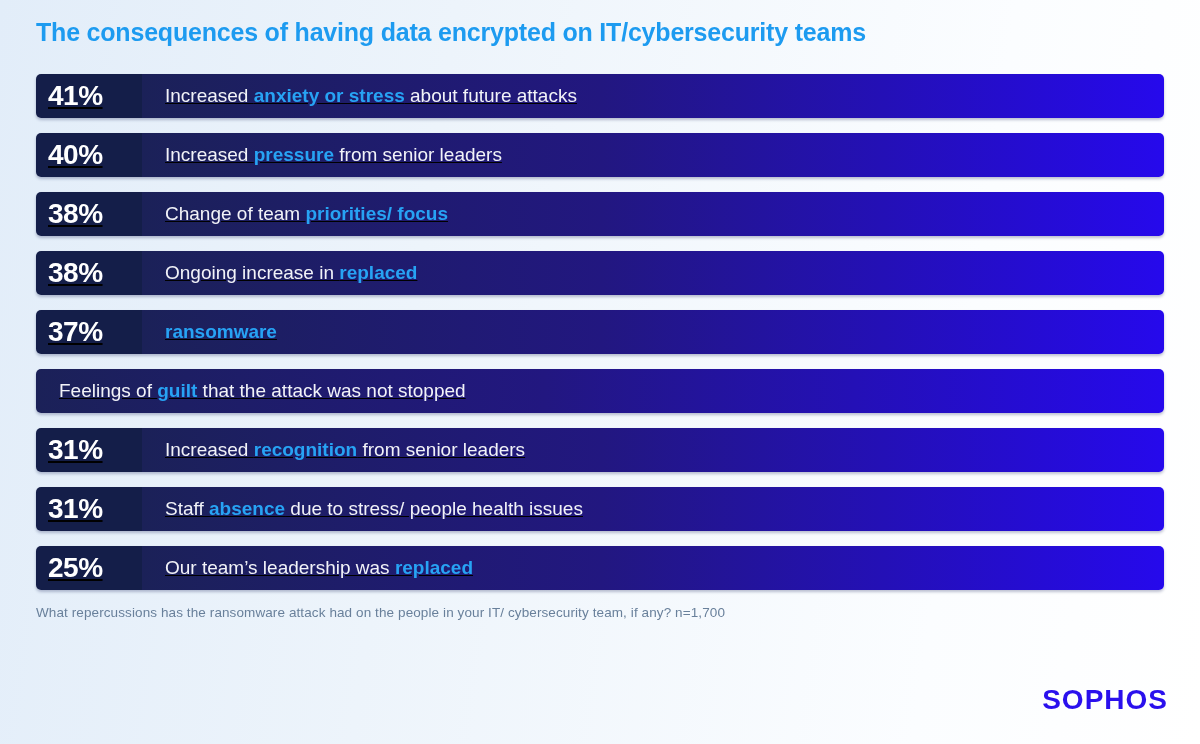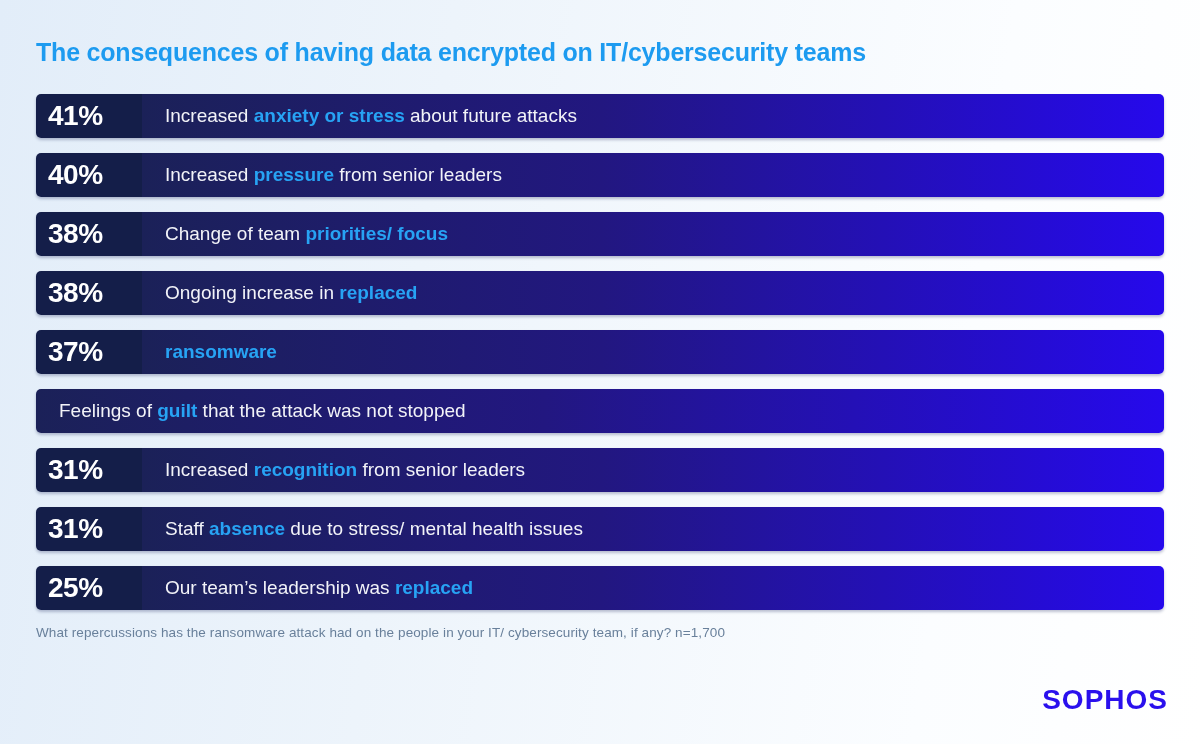--- a/index.html
+++ b/index.html
@@ -6,39 +6,40 @@
   html, body { width: 1200px; height: 744px; }
   body {
     font-family: "Liberation Sans", sans-serif;
     background: linear-gradient(98deg, #e2edf9 0%, #edf4fb 35%, #fbfdff 78%, #ffffff 100%);
     overflow: hidden;
   }
   .page {
     position: relative;
     width: 1200px;
     height: 744px;
-    padding: 36px 36px 0 36px;
+    padding: 16px 36px 0 36px;
   }
   .title {
     color: #1d9bf0;
     font-size: 25px;
     font-weight: bold;
     line-height: 32px;
     letter-spacing: -0.2px;
   }
   .rows {
     margin-top: 26px;
   }
   .row {
     display: flex;
     height: 44px;
     margin-bottom: 15px;
     border-radius: 5px;
     overflow: hidden;
     box-shadow: 0 2px 3px rgba(25, 35, 90, 0.28);
+    text-decoration: underline;
   }
   .pct-box {
     flex: 0 0 106px;
     background: #141e49;
     display: flex;
     align-items: center;
     padding-left: 12px;
     color: #ffffff;
     font-size: 28px;
     font-weight: bold;
@@ -104,21 +105,21 @@
       </div>
       <div class="row">
         <div class="bar"><span>Feelings of </span><span class="hl">guilt</span><span> that the attack was not stopped</span></div>
       </div>
       <div class="row">
         <div class="pct-box">31%</div>
         <div class="bar"><span>Increased </span><span class="hl">recognition</span><span> from senior leaders</span></div>
       </div>
       <div class="row">
         <div class="pct-box">31%</div>
-        <div class="bar"><span>Staff </span><span class="hl">absence</span><span> due to stress/ mental health issues</span></div>
+        <div class="bar"><span>Staff </span><span class="hl">absence</span><span> due to stress/ people health issues</span></div>
       </div>
       <div class="row">
         <div class="pct-box">25%</div>
         <div class="bar"><span>Our team’s leadership was </span><span class="hl">replaced</span><span></span></div>
       </div>
     </div>
 
   <div class="footnote">What repercussions has the ransomware attack had on the people in your IT/ cybersecurity team, if any? n=1,700</div>
 
   <div class="logo">SOPHOS</div>

